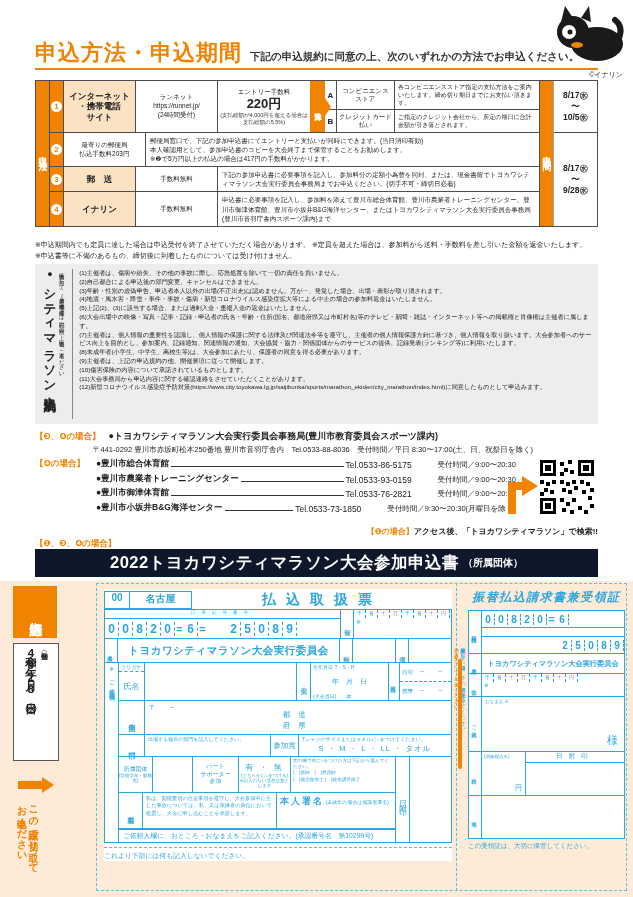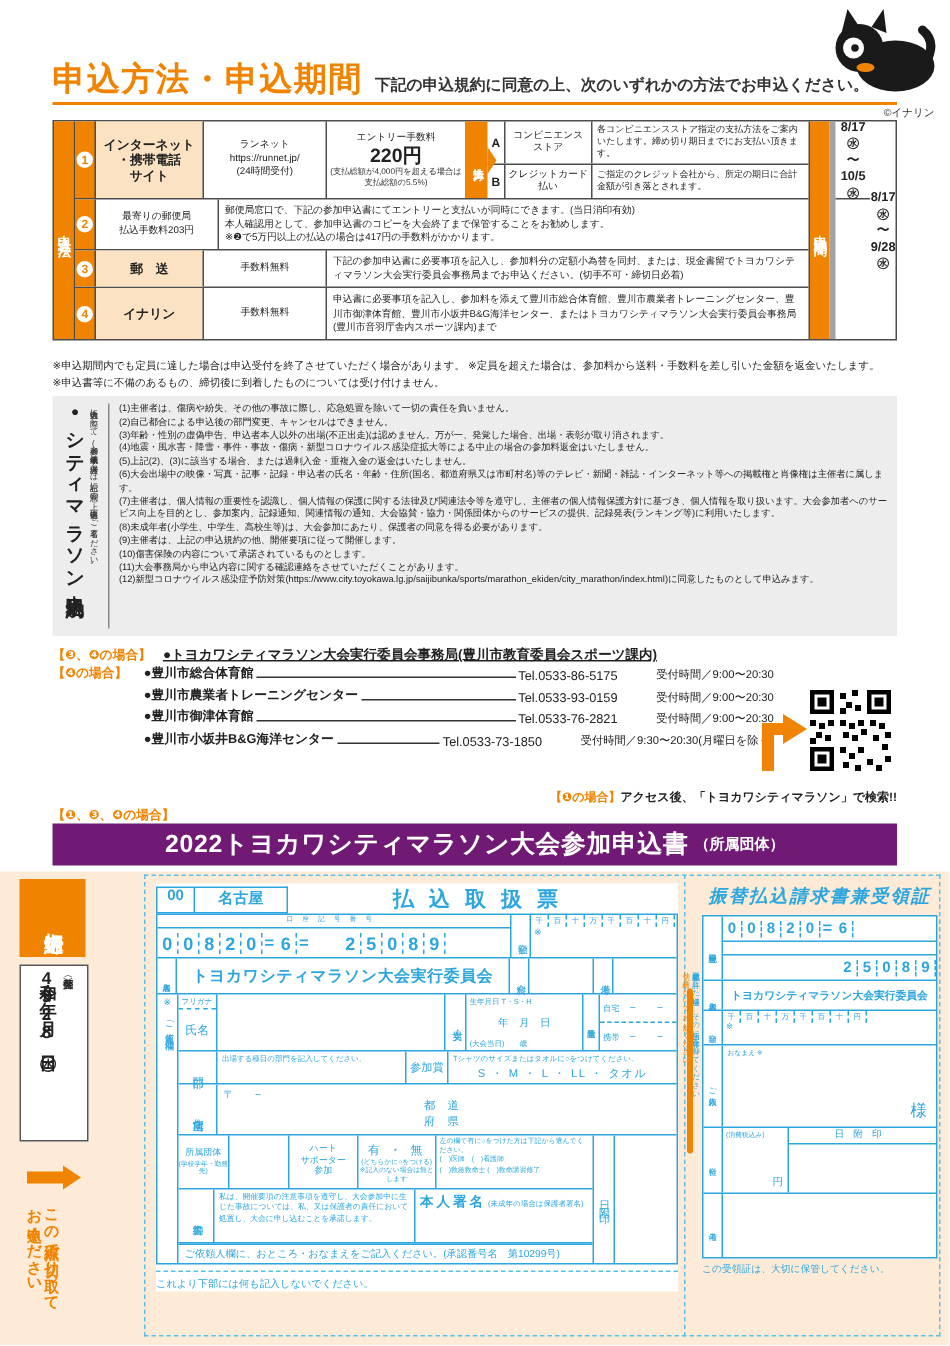--- a/index.html
+++ b/index.html
@@ -35,55 +35,55 @@
   .fee-note { font-size:5.5px; color:#333; margin-top:1px; }
   .pay-arrow { position:relative; width:15px; background:#f08300; color:#fff; font-size:7px; font-weight:bold; display:flex; align-items:center; justify-content:center; }
   .pay-arrow:after { content:""; position:absolute; right:-6px; top:50%; margin-top:-9px; border-left:6px solid #f08300; border-top:9px solid transparent; border-bottom:9px solid transparent; z-index:2; }
   .ab-block { flex:1; display:flex; flex-direction:column; }
   .ab-row { flex:1; display:flex; align-items:stretch; border-bottom:1px solid #4d4d4d; }
   .ab-row:last-child { border-bottom:none; }
   .ab-key { width:12px; font-size:8px; font-weight:bold; display:flex; align-items:center; justify-content:center; border-right:1px solid #4d4d4d; }
   .ab-name { width:58px; font-size:6.5px; display:flex; align-items:center; justify-content:center; text-align:center; border-right:1px solid #4d4d4d; padding:1px; line-height:1.3; }
   .ab-desc { flex:1; font-size:6px; display:flex; align-items:center; padding:2px 3px; line-height:1.35; }
   .c-desc { flex:1; font-size:6.5px; line-height:1.4; padding:3px 4px; display:flex; flex-direction:column; justify-content:center; }
-  .period-col { width:44px; display:flex; flex-direction:row; border-left:4px solid #a3a3a3; }
+  .period-col { width:44px; display:flex; flex-direction:column; border-left:1px solid #a3a3a3; }
   .period { display:flex; align-items:center; justify-content:center; text-align:center; font-size:8.5px; font-weight:bold; line-height:1.3; }
   .p1 { height:52px; border-bottom:1px solid #4d4d4d; }
   .p2 { flex:1; }
 
   
   .notes { position:absolute; left:35px; top:240px; width:575px; font-size:7px; line-height:1.5; color:#222; }
 
   
   .rules { position:absolute; left:35px; top:264px; width:563px; height:160px; background:#ededed; display:flex; padding:5px 6px; }
   .rules-left { display:flex; border-right:1px solid #888; padding-right:4px; margin-right:6px; }
   .rules-title { font-size:12.5px; font-weight:bold; letter-spacing:1px; height:150px; }
   .rules-title:before { content:"●"; font-size:9px; }
   .rules-note { font-size:5.5px; height:148px; line-height:1.5; color:#333; margin-right:2px; }
   .rules-items { flex:1; font-size:6.2px; line-height:1.42; }
   .rule-item { margin-bottom:0px; }
 
   
   .contacts { position:absolute; left:35px; top:430px; width:563px; font-size:8px; }
   .case-label { color:#f08300; font-weight:bold; font-size:8.5px; margin-right:8px; }
-  .office { font-weight:bold; font-size:9px;text-decoration:underline; }
+  .office { font-weight:bold; font-size:9px; }
   .office-addr { font-size:7.5px; margin:2px 0 3px 58px; }
   .venues-wrap { display:flex; }
   .venues { margin-left:3px; width:420px; }
   .venue { display:flex; align-items:flex-end; margin-bottom:2.5px; }
   .vname { font-weight:bold; font-size:8.5px; white-space:nowrap; }
   .vleader { flex:1; border-bottom:1px solid #333; margin:0 2px 3px 2px; min-width:2px; }
   .vtel { width:88px; font-size:8.5px; white-space:nowrap; }
   .vhours { font-size:7.5px; white-space:nowrap; margin-left:4px; }
   .qr-wrap { position:absolute; right:2px; top:28px; display:flex; align-items:flex-end; }
   .qr-note { position:absolute; right:0px; top:96px; font-size:8px; font-weight:bold; white-space:nowrap; }
   .case134 { position:absolute; left:0px; top:108px; font-size:8.5px; color:#f08300; font-weight:bold; }
 
   
-  .banner { position:absolute; left:35px; top:549px; width:563px; height:28px; background:#701a75; color:#fff; display:flex; align-items:center; justify-content:center; }
+  .banner { position:absolute; left:35px; top:549px; width:563px; height:28px; background:#0f172a; color:#fff; display:flex; align-items:center; justify-content:center; }
   .banner-title { font-size:16.5px; font-weight:bold; letter-spacing:0.5px; }
   .banner-sub { font-size:10px; font-weight:bold; margin-left:4px; }
 
   
   .bottom { position:absolute; left:0; top:581px; width:633px; height:316px; background:#fdebd7; }
   .cutbox { position:absolute; left:96px; top:2px; width:531px; height:308px; border:1px dashed #5bc0e8; }
   .vdash { position:absolute; left:456px; top:2px; width:0; height:308px; border-left:1px dashed #5bc0e8; }
 
   .dl-label { position:absolute; left:13px; top:5px; width:44px; height:52px; background:#f08300; color:#fff; font-weight:bold; font-size:13px; line-height:1.15; display:flex; align-items:center; justify-content:center; padding:2px; }
   .dl-box { position:absolute; left:13px; top:62px; width:46px; height:118px; background:#fff; border:1px solid #555; display:flex; justify-content:center; padding:3px 1px; }
@@ -329,20 +329,21 @@
         <div class="rule-item">(10)傷害保険の内容について承諾されているものとします。</div>
         <div class="rule-item">(11)大会事務局から申込内容に関する確認連絡をさせていただくことがあります。</div>
         <div class="rule-item">(12)新型コロナウイルス感染症予防対策(https://www.city.toyokawa.lg.jp/saijibunka/sports/marathon_ekiden/city_marathon/index.html)に同意したものとして申込みます。</div>
       </div>
   </div>
 
   <div class="contacts">
     <div>
       <span class="case-label">【❸、❹の場合】</span><span class="office">●トヨカワシティマラソン大会実行委員会事務局(豊川市教育委員会スポーツ課内)</span>
     </div>
+    <div class="office-addr">〒441-0292 豊川市赤坂町松本250番地 豊川市音羽庁舎内　Tel.0533-88-8036　受付時間／平日 8:30〜17:00(土、日、祝祭日を除く)</div>
     <div class="venues-wrap">
       <span class="case-label">【❹の場合】</span>
       <div class="venues">
           <div class="venue">
           <span class="vname">●豊川市総合体育館</span>
           <span class="vleader"></span>
           <span class="vtel">Tel.0533-86-5175</span>
           <span class="vhours">受付時間／9:00〜20:30</span>
         </div>
           <div class="venue">
@@ -527,35 +528,35 @@
                       <span>自宅</span>
                       <span class="num">−　　−</span>
                     </div>
                   <div class="tel-row">
                       <span>携帯</span>
                       <span class="num">−　　−</span>
                     </div>
                 </div>
               </div>
             </div>
+            <div class="f-row addr-row">
+              <div class="addr-lab vtext lab-v cell-r">自宅住所</div>
+              <div class="addr-body">
+                <span>〒　　−</span>
+                <div class="addr-pref pre">都 道
+府 県</div>
+              </div>
+            </div>
             <div class="f-row dept-row">
               <div class="dept-lab vtext lab-v cell-r">部門</div>
               <div class="dept-hint cell-r">出場する種目の部門を記入してください。</div>
               <div class="prize-lab lab-v cell-r">参加賞</div>
               <div class="prize-body">
                 <div>Tシャツのサイズまたはタオルに○をつけてください。</div>
                 <div class="prize-opts">S ・ M ・ L ・ LL ・ タオル</div>
-              </div>
-            </div>
-            <div class="f-row addr-row">
-              <div class="addr-lab vtext lab-v cell-r">自宅住所</div>
-              <div class="addr-body">
-                <span>〒　　−</span>
-                <div class="addr-pref pre">都 道
-府 県</div>
               </div>
             </div>
             <div class="org-stamp-wrap">
               <div class="org-pledge-col">
                 <div class="f-row org-row">
                   <div class="org-lab cell-r">
                     <span>所属団体</span>
                     <span class="org-sub">(学校学年・勤務先)</span>
                   </div>
                   <div class="org-blank cell-r"></div>

